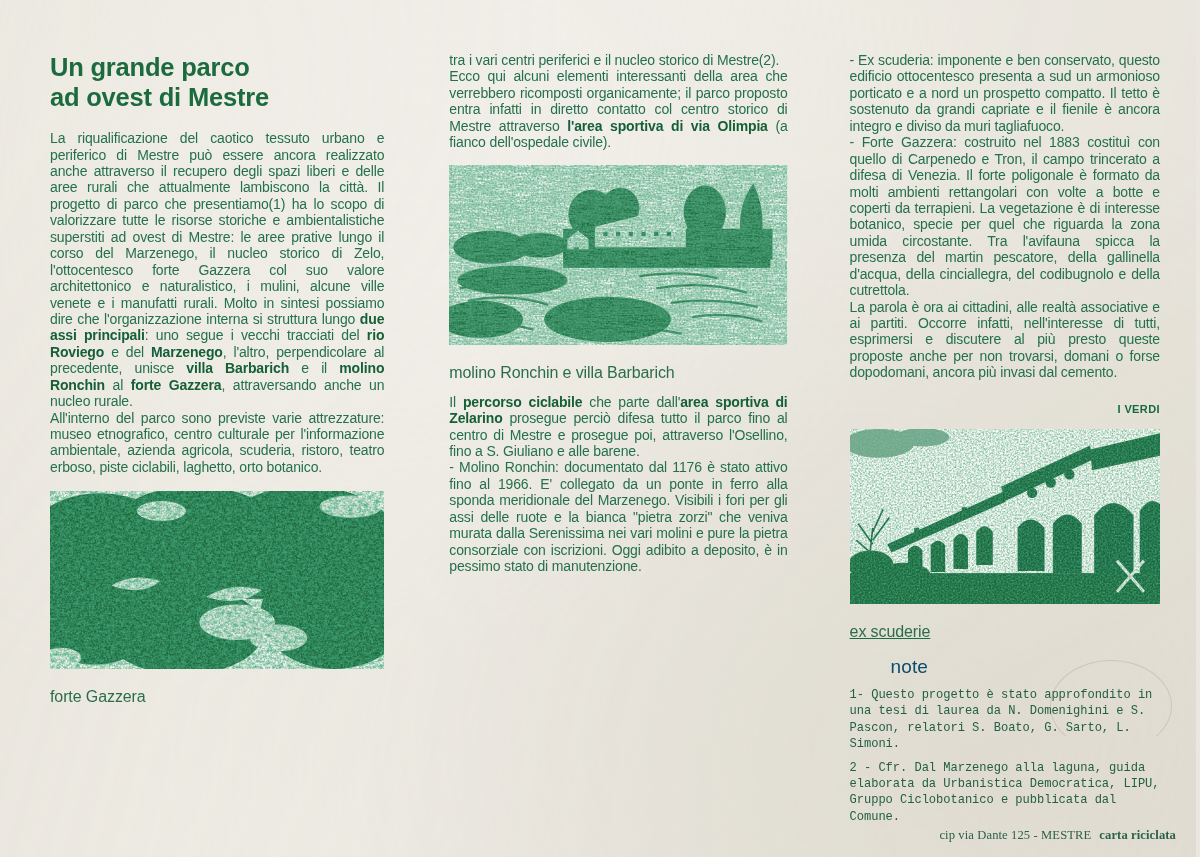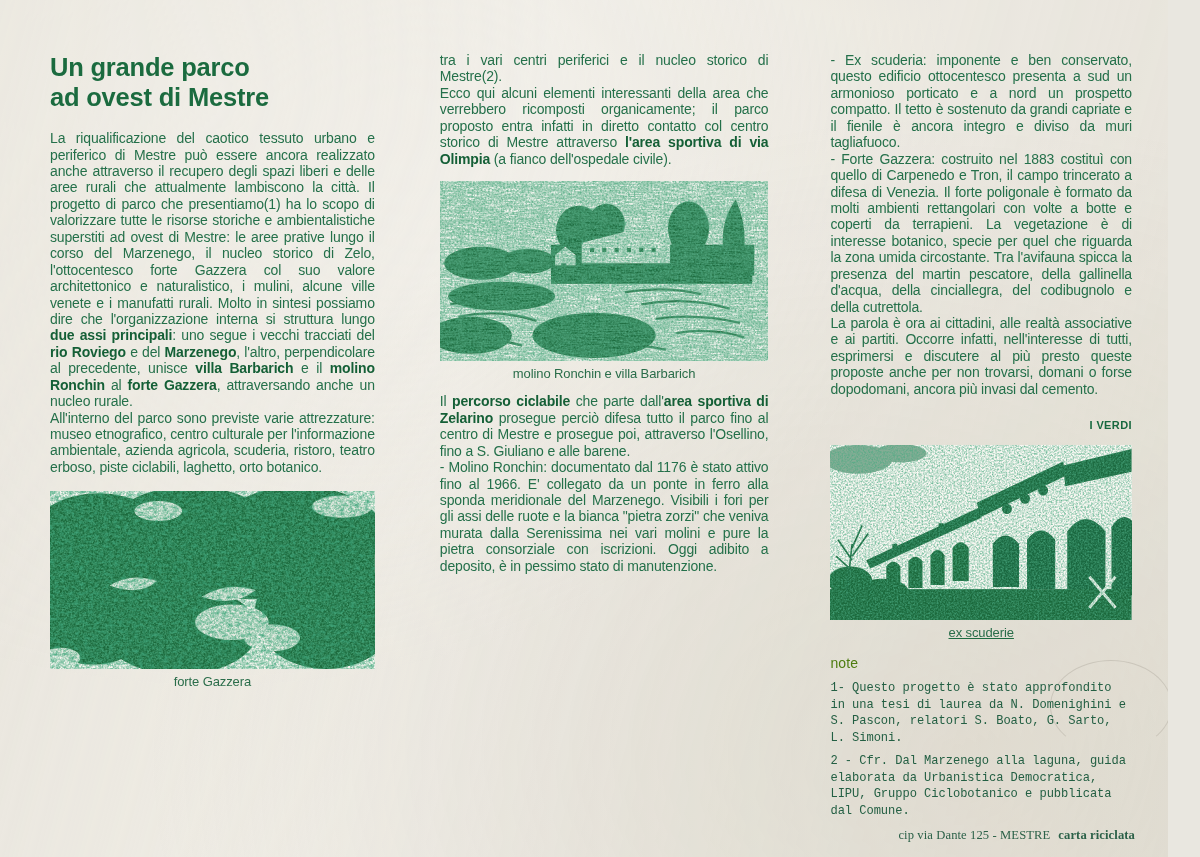--- a/index.html
+++ b/index.html
@@ -8,20 +8,21 @@
     background: #e9e7e0;
   }
   .page {
     position: relative;
     width: 1168px;
     height: 857px;
     background: #f3f1ec;
     overflow: hidden;
     font-family: "Liberation Sans", sans-serif;
     color: #1d6b41;
+    padding-left: 28px;
   }
   
   .paper-grain {
     position: absolute;
     inset: 0;
     pointer-events: none;
     background:
       radial-gradient(ellipse at 18% 12%, rgba(255,255,255,0.55), rgba(255,255,255,0) 55%),
       radial-gradient(ellipse at 82% 88%, rgba(216,212,200,0.45), rgba(255,255,255,0) 60%),
       linear-gradient(105deg, rgba(240,238,231,0.9), rgba(246,244,239,0.4) 40%, rgba(233,230,221,0.7));
@@ -70,57 +71,57 @@
 
   .figure { margin: 0; }
   .photo {
     position: relative;
     width: 100%;
     overflow: hidden;
     background: #f7f6f1;
   }
   .photo svg { display: block; width: 100%; height: 100%; }
   .caption {
-    font-size: 13px;
+    font-size: 16px;
     line-height: 1.25;
     color: #2a6d4a;
-    margin-top: 5px;
+    margin-top: 18px;
     letter-spacing: -0.1px;
-    text-align: center;
   }
 
   .verdi {
     text-align: right;
     font-size: 11px;
     font-weight: bold;
     letter-spacing: 0.4px;
     color: #17693f;
     margin-top: 22px;
     margin-bottom: 14px;
   }
 
   .note-title {
-    font-size: 14px;
-    color: #4d7c0f;
+    font-size: 19px;
+    color: #0c4a6e;
     margin-top: 14px;
     margin-bottom: 9px;
     letter-spacing: 0.1px;
+    margin-left: 41px;
   }
   .note {
     font-size: 12.1px;
     line-height: 1.36;
     color: #235f43;
     margin: 0 0 7px 0;
     letter-spacing: -0.05px;
     font-family: Liberation Mono, monospace;
   }
 
   .footer {
     position: absolute;
-    right: 33px;
+    right: 20px;
     bottom: 14px;
     font-family: "Liberation Serif", serif;
     font-size: 12.6px;
     color: #2b6148;
     letter-spacing: 0.1px;
   }
   .footer .rec { font-weight: bold; margin-left: 8px; }
 
   .col1-figure { margin-top: 16px; }
   .col2-figure { margin-top: 14px; margin-bottom: 6px; }

